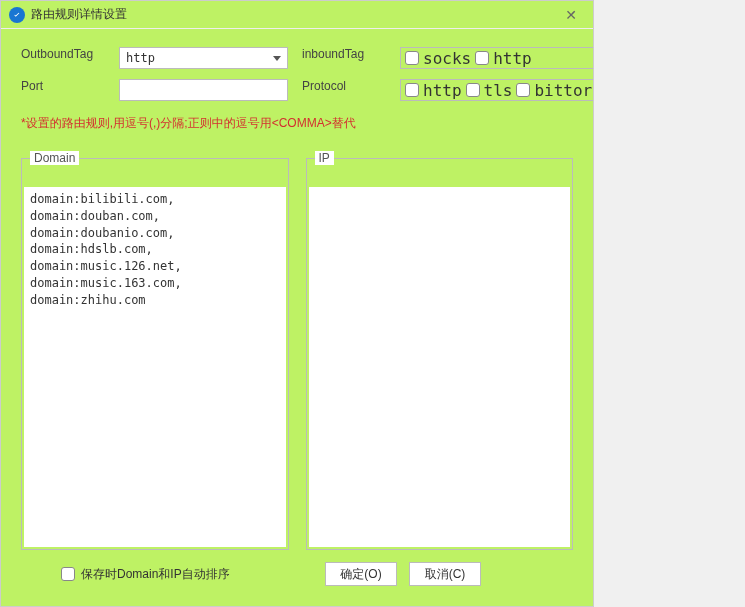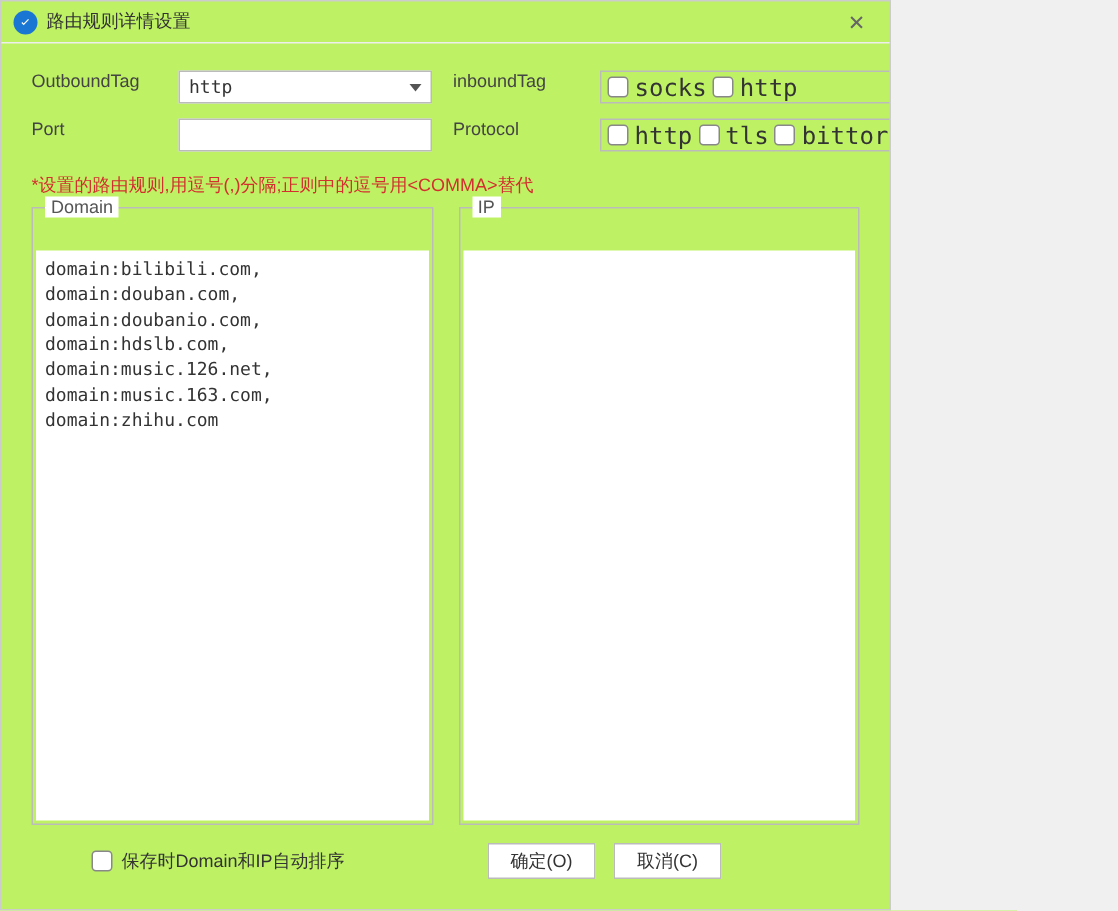--- a/index.html
+++ b/index.html
@@ -15,21 +15,21 @@
 .form-item { display: flex; align-items: flex-start; gap: 8px; }
 .form-item label { width: 90px; color: #444; font-size: 12px; }
 .combo { flex: 1; height: 22px; border: 1px solid #bbb; background: #fff; display: flex; align-items: center; padding: 0 20px 0 6px; position: relative; font-family: "SimSun", monospace; font-size: 12px; }
 .combo::after { content: ""; position: absolute; right: 6px; top: 8px; border-left: 4px solid transparent; border-right: 4px solid transparent; border-top: 5px solid #555; }
 .textinput { flex: 1; height: 22px; border: 1px solid #bbb; padding: 0 6px; font-size: 12px; }
 .multi-check { flex: 1; height: 22px; border: 1px solid #bbb; display: flex; align-items: center; padding: 0 4px; gap: 4px; font-family: "SimSun", monospace; font-size: 16px; }
 .chk { width: 14px; height: 14px; border: 1px solid #888; border-radius: 3px; display: inline-flex; align-items: center; justify-content: center; background: #fff; flex-shrink: 0; }
 .chk.on { background: #1976d2; border-color: #1976d2; }
 .chk.on::after { content: ""; width: 3px; height: 6px; border: solid #fff; border-width: 0 2px 2px 0; transform: rotate(45deg); margin-top: -2px; }
 .enable-wrap { display: flex; align-items: center; gap: 4px; color: #333; padding-left: 30px; }
-.hint { color: #d32f2f; font-size: 12px; margin: 4px 0 6px 0; font-family: "SimSun", sans-serif; }
+.hint { color: #d32f2f; font-size: 12px; margin: 4px 0 26px 0; font-family: "SimSun", sans-serif; }
 .panels { flex: 1; display: grid; grid-template-columns: 1fr 1fr; gap: 17px; min-height: 0; }
 .panel { border: 1px solid #bbb; position: relative; display: flex; flex-direction: column; }
 .panel-title { position: absolute; top: -8px; left: 8px; background: #fff; padding: 0 4px; font-size: 12px; color: #555; }
 .textarea-wrap { flex: 1; display: flex; margin: 28px 2px 2px 2px; }
 .textarea { flex: 1; border: none; resize: none; outline: none; padding: 4px 6px; font-family: "SimSun", monospace; font-size: 12px; line-height: 1.4; color: #333; white-space: pre; overflow-y: scroll; }
 .textarea::-webkit-scrollbar { width: 16px; }
 .textarea::-webkit-scrollbar-track { background: #f5f5f5; }
 .textarea::-webkit-scrollbar-thumb { background: #ccc; }
 .textarea::-webkit-scrollbar-button { background: #eee; height: 16px; display: block; }
 .footer { height: 48px; display: flex; align-items: center; padding: 0 20px; gap: 12px; }

